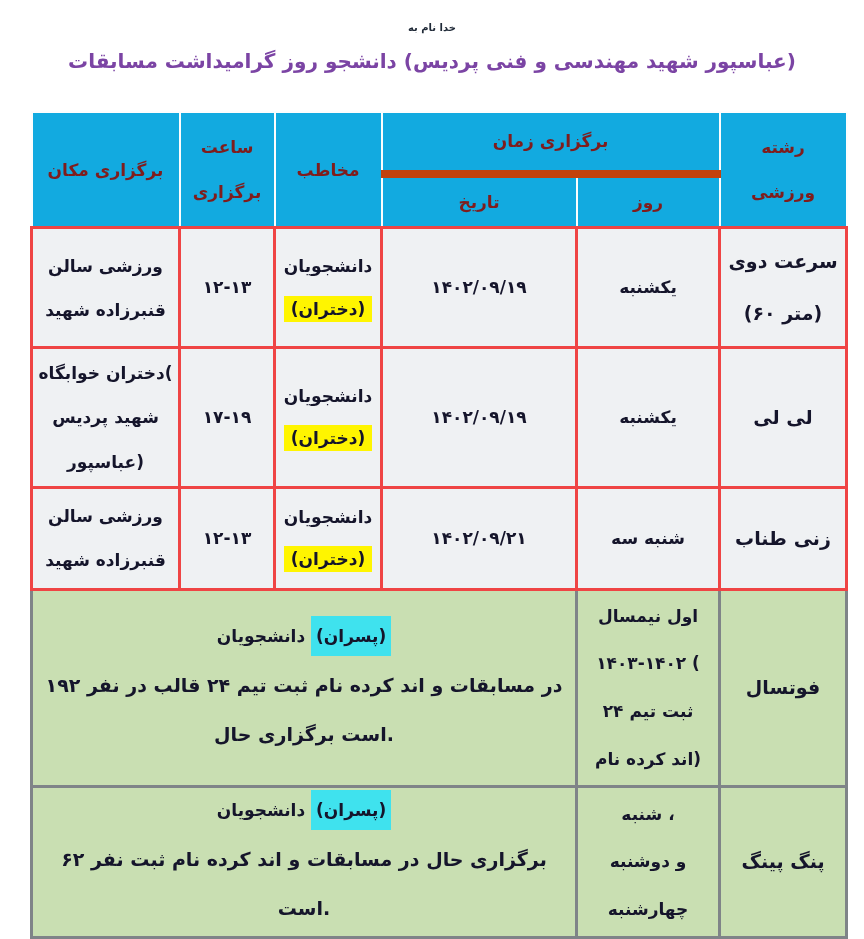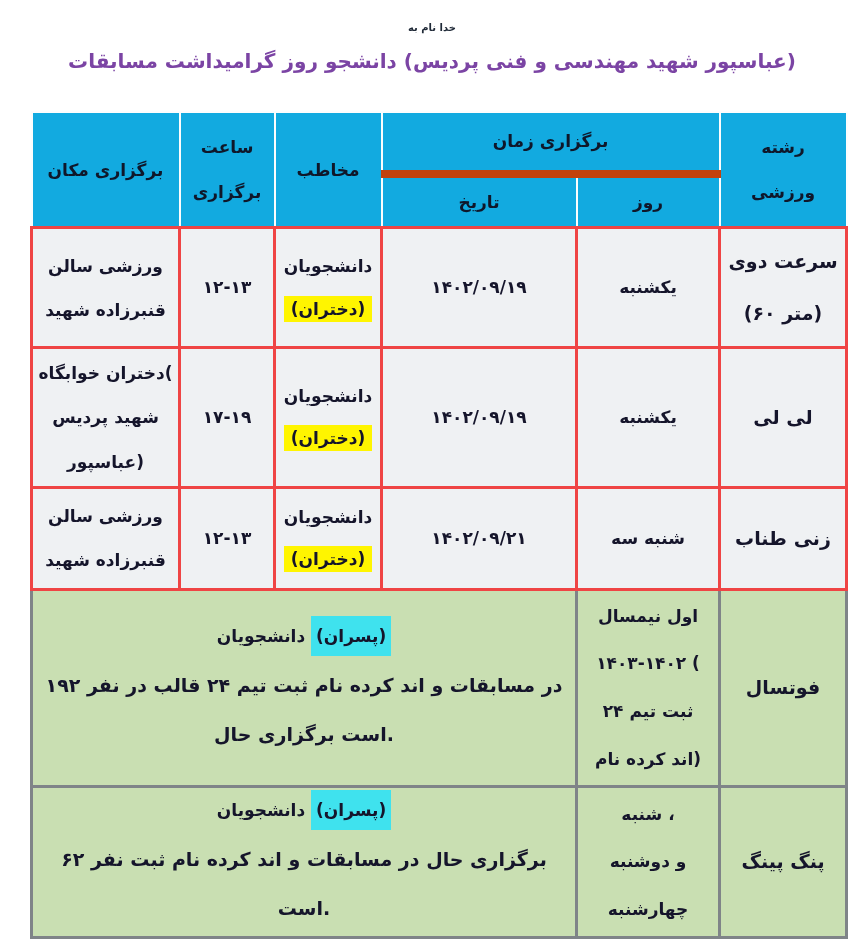--- a/index.html
+++ b/index.html
@@ -34,21 +34,21 @@
   }
   .sched th, .sched td {
     font-weight: bold;
     text-align: center;
     vertical-align: middle;
     padding: 2px 6px;
     overflow: hidden;
   }
   thead th {
     background: #12aae0;
-    color: #0f172a;
+    color: #7f1d1d;
     font-size: 17px;
     border: 2px solid #fdfdfd;
     line-height: 2.6;
   }
   tr.h1 { height: 62px; }
   tr.h2 { height: 52px; }
   th.time-group { border-bottom: 6px solid #14532d; }
   tr.h2 th { border-top: 8px solid #c2410c; }
   thead tr.h2 th, thead th.spanrow { border-bottom: 3px dashed #5f6265; }
   tbody td {

